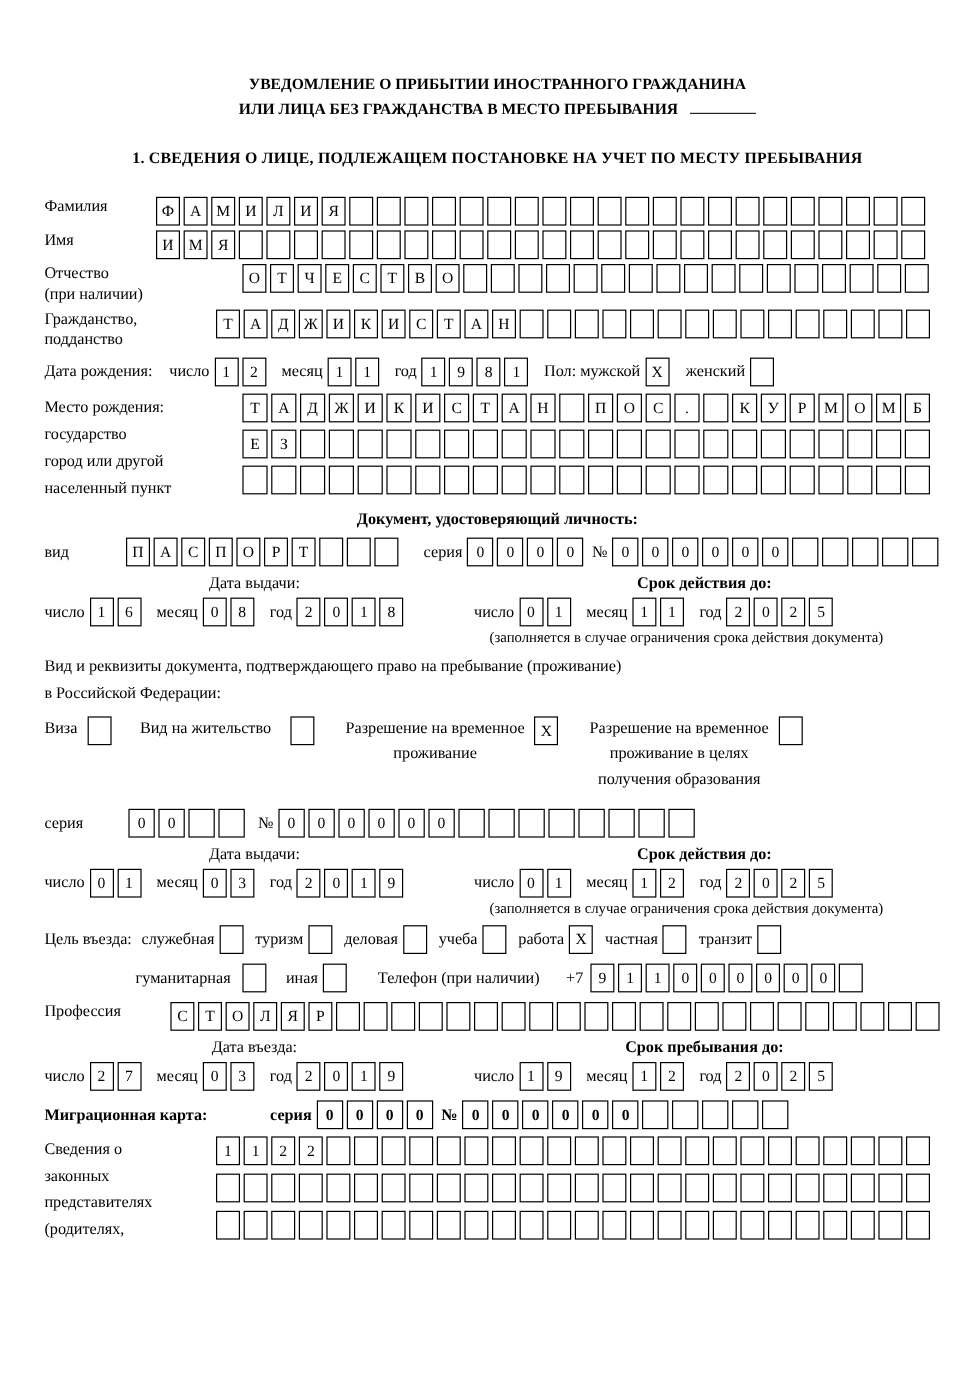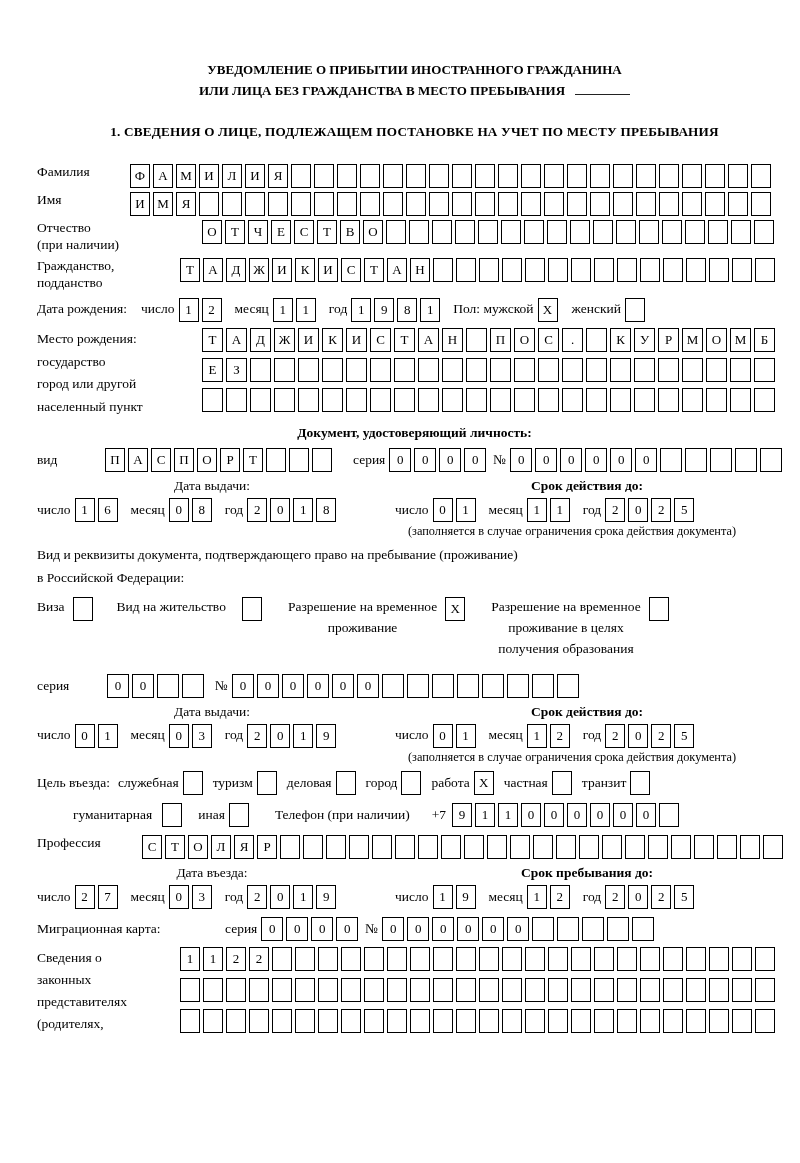--- a/index.html
+++ b/index.html
@@ -44,21 +44,21 @@
   .note-row{display:flex;justify-content:flex-end;margin-bottom:6px;}
   .note-row .note{width:440px;text-align:center;font-size:12.3px;}
 
   .para{margin:8px 0 2px 0;}
   .basis-row{display:flex;align-items:flex-start;margin:10px 0 14px 0;}
   .basis-item{display:flex;align-items:flex-start;margin-right:14px;}
   .basis-item .txt{text-align:center;line-height:1.55;margin-right:8px;}
   .purpose-row{display:flex;align-items:center;white-space:nowrap;margin-bottom:8px;}
   .purpose-row .opt{margin:0 4px 0 10px;}
   .purpose-row .opt.first{margin-left:8px;}
-  .indent78{margin-left:36px;}
+  .indent78{margin-left:76px;}
   .rep-block{display:flex;align-items:flex-start;margin-top:6px;}
   .rep-left{width:143px;line-height:1.63;}
   .rep-right{flex:1;}
   .rep-right .cellrow{margin-bottom:7px;display:flex;}
   .center-bold{text-align:center;font-weight:bold;margin:6px 0 6px 0;}
   .mt6{margin-top:6px;}
 </style>
 </head>
 <body>
 
@@ -520,21 +520,21 @@
   </div>
 
   <div class="purpose-row">
     <span>Цель въезда:</span>
     <span class="opt first">служебная</span>
     <span class="cell cb"></span>
     <span class="opt">туризм</span>
     <span class="cell cb"></span>
     <span class="opt">деловая</span>
     <span class="cell cb"></span>
-    <span class="opt">город</span>
+    <span class="opt">учеба</span>
     <span class="cell cb"></span>
     <span class="opt">работа</span>
     <span class="cell cb">X</span>
     <span class="opt">частная</span>
     <span class="cell cb"></span>
     <span class="opt">транзит</span>
     <span class="cell cb"></span>
   </div>
 
   <div class="purpose-row indent78">
@@ -630,21 +630,21 @@
       <span class="dlabel">год</span>
       <span class="cellrow">
           <span class="cell">2</span>
           <span class="cell">0</span>
           <span class="cell">2</span>
           <span class="cell">5</span>
         </span>
     </span>
   </div>
 
-  <div class="frow" style="align-items:center;">
+  <div class="frow" style="align-items:center;font-weight:bold;">
     <span class="lbl" style="width:188px;">Миграционная карта:</span>
     <span class="dlabel first">серия</span>
     <span class="cellrow xw">
         <span class="cell">0</span>
         <span class="cell">0</span>
         <span class="cell">0</span>
         <span class="cell">0</span>
       </span>
     <span class="dlabel" style="margin-left:4px;">№</span>
     <span class="cellrow xw">

